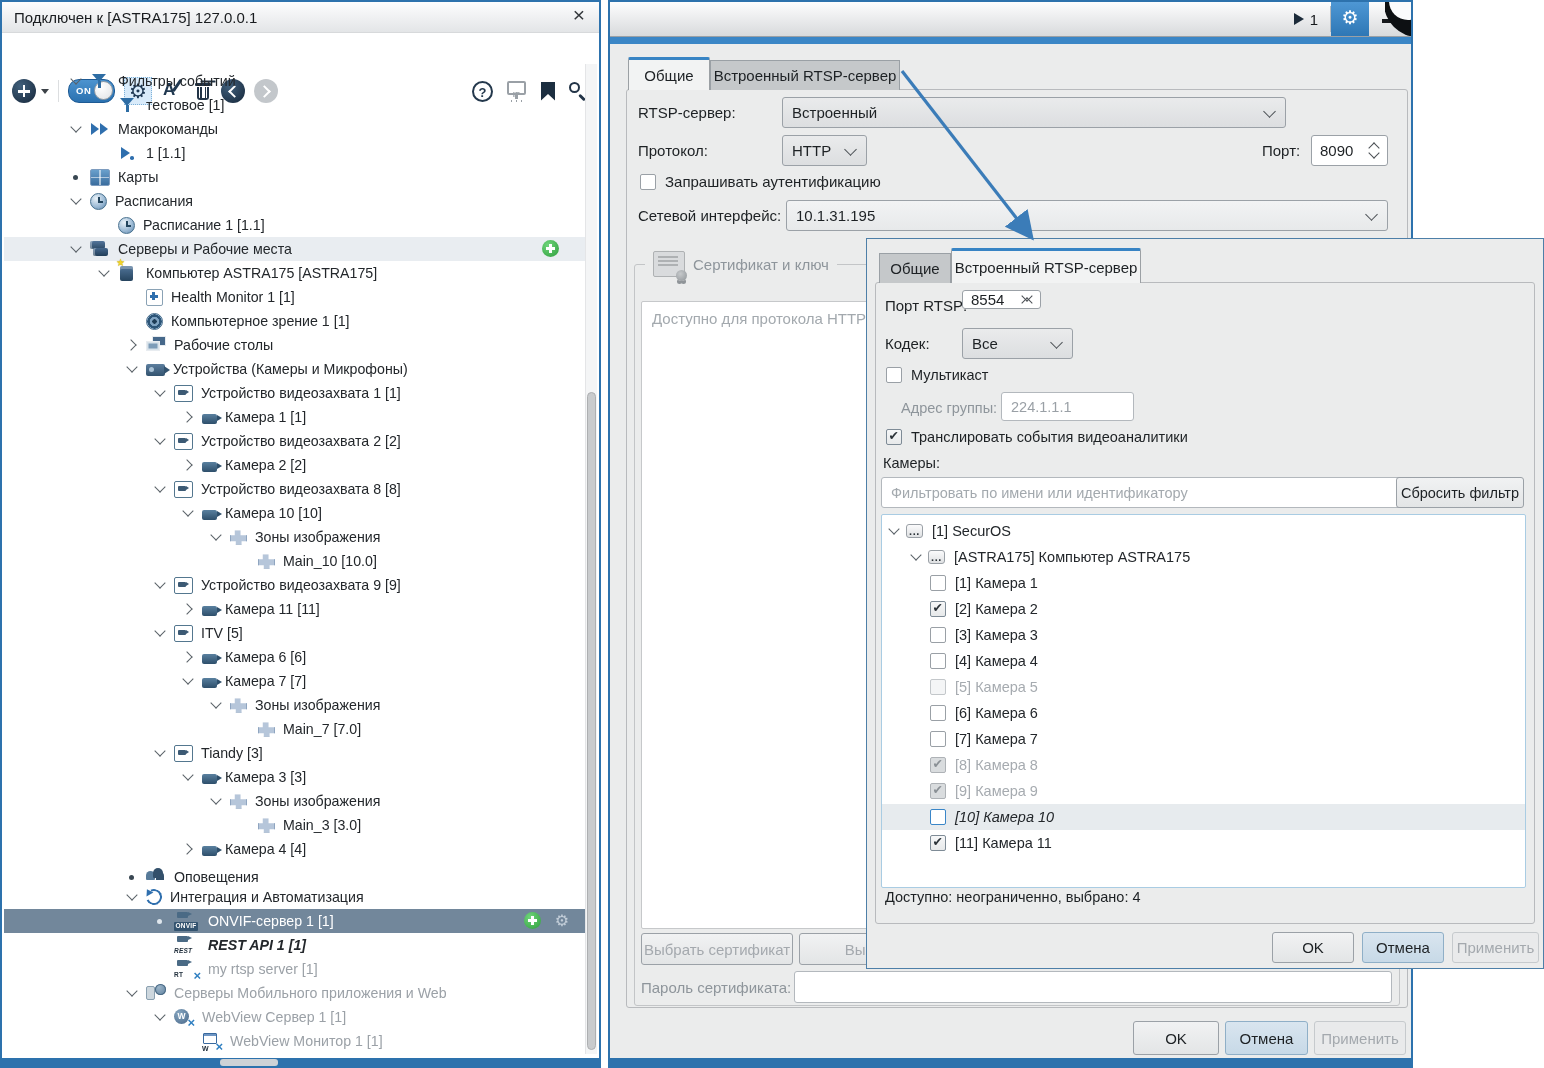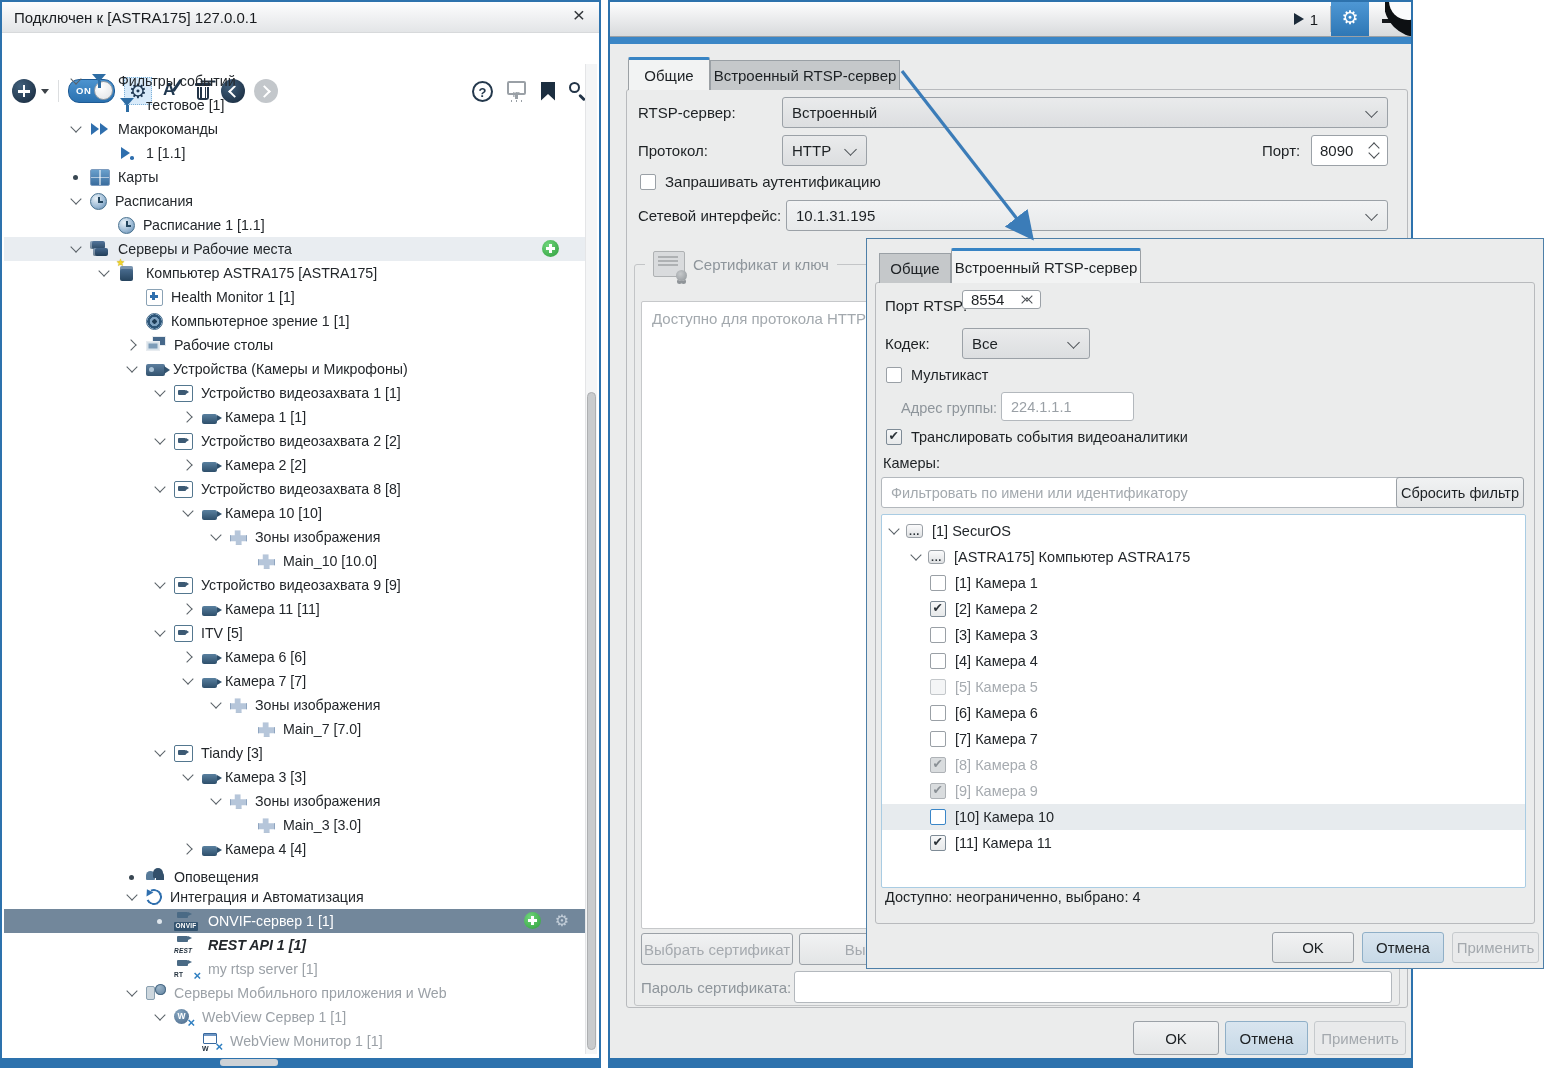--- a/index.html
+++ b/index.html
@@ -168,21 +168,21 @@
   .fieldset{position:absolute;border:1px solid #c3c5c7;border-radius:3px;}
   .legend{position:absolute;left:10px;top:-14px;background:#ebecec;padding:0 8px;display:flex;align-items:center;gap:8px;font-size:15px;color:#8e959b;}
   .certico{position:relative;width:30px;height:24px;background:#d9dbdd;border:1px solid #aeb1b3;border-radius:2px;}
   .certico::before{content:"";position:absolute;left:4px;top:4px;width:20px;height:2px;background:#aeb1b3;box-shadow:0 4px 0 #aeb1b3,0 8px 0 #aeb1b3;}
   .certico::after{content:"";position:absolute;right:-3px;bottom:-5px;width:11px;height:11px;border-radius:50%;background:radial-gradient(circle at 40% 35%,#c6c9cb,#8f9498);box-shadow:-2px 6px 0 -3px #8f9498,2px 6px 0 -3px #8f9498;}
   .bigtext{position:absolute;background:#fff;border:1px solid #c6c8ca;border-radius:2px;font-size:15px;color:#a3a9ae;padding:8px 10px;box-sizing:border-box;}
   
   .popup{position:absolute;left:866px;top:238px;width:678px;height:731px;background:#ebecec;border:1px solid #4d7fa8;box-sizing:border-box;z-index:40;}
   .ptree{position:absolute;background:#fff;border:1px solid #a9cce3;border-radius:2px;overflow:hidden;padding-top:3px;}
   .prow{position:relative;height:26px;display:flex;align-items:center;font-size:14.5px;color:#23272b;white-space:nowrap;}
-  .prow.sel{background:#e7ebee;}
+  .prow.sel{background:#e7ebee;font-style:italic;}
   .prow .lbl{margin-left:9px;}
   .prow .lbl.gray{color:#a6abb0;}
   .prow .i{margin-left:4px;width:17px;height:14px;}
   .psummary{position:absolute;font-size:14.5px;color:#1d2124;}
   .arrow-overlay{position:absolute;left:0;top:0;width:1544px;height:1068px;pointer-events:none;z-index:60;}
 </style>
 </head>
 <body>
 
 <div class="canvas">
@@ -463,21 +463,21 @@
 
     <div class="tab on" style="left:18px;top:55px;width:82px;height:33px;">
         <span>Общие</span>
       </div>
     <div class="tab off" style="left:100px;top:58px;width:190px;height:30px;">
         <span>Встроенный RTSP-сервер</span>
       </div>
     <div class="gpanel" style="left:16px;top:87px;width:780px;height:917px;"></div>
 
     <span class="flabel" style="left:28px;top:102px;">RTSP-сервер:</span>
-    <div class="combo" style="left:172px;top:95px;width:606px;height:31px;">
+    <div class="combo" style="left:172px;top:95px;width:504px;height:31px;">
       <span>Встроенный</span>
         <span class="cmb-ar"></span>
     </div>
 
     <span class="flabel" style="left:28px;top:140px;">Протокол:</span>
     <div class="combo" style="left:172px;top:133px;width:85px;height:31px;">
       <span>HTTP</span>
         <span class="cmb-ar"></span>
     </div>
     <span class="flabel" style="left:652px;top:140px;">Порт:</span>
@@ -538,21 +538,21 @@
     <div class="gpanel" style="left:8px;top:43px;width:658px;height:640px;"></div>
 
     <span class="flabel" style="left:18px;top:58px;">Порт RTSP:</span>
     <div class="spin" style="left:95px;top:51px;width:79px;height:19px;">
       <input value="8554" style="">
       <span class="sp-a sp-up"></span>
       <span class="sp-a sp-dn"></span>
     </div>
 
     <span class="flabel" style="left:18px;top:96px;">Кодек:</span>
-    <div class="combo" style="left:95px;top:89px;width:128px;height:31px;">
+    <div class="combo" style="left:95px;top:89px;width:111px;height:31px;">
       <span>Все</span>
         <span class="cmb-ar"></span>
     </div>
 
     <div class="cbrow" style="left:19px;top:128px;font-size:14.5px;">
       <span class="cb"></span>
       <span>Мультикаст</span>
     </div>
 
     <span class="flabel gray" style="left:34px;top:161px;font-size:14.5px;">Адрес группы:</span>

